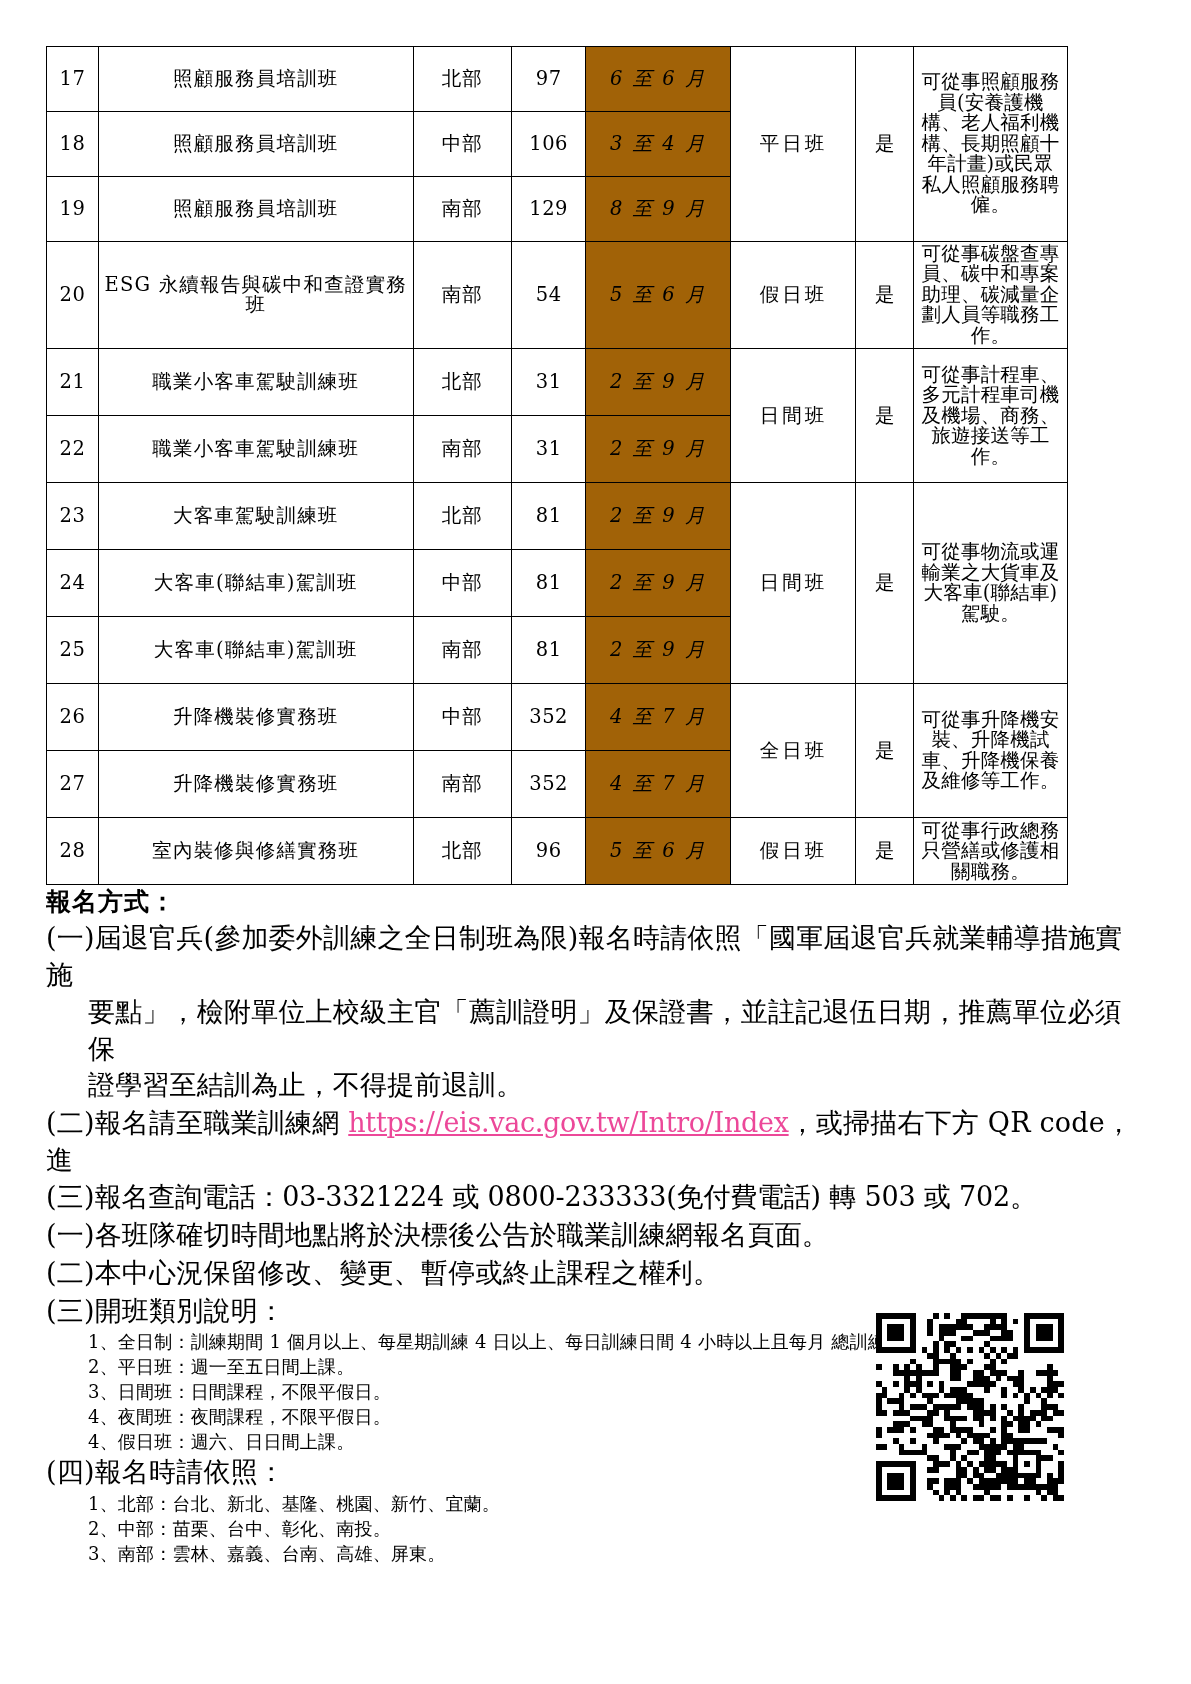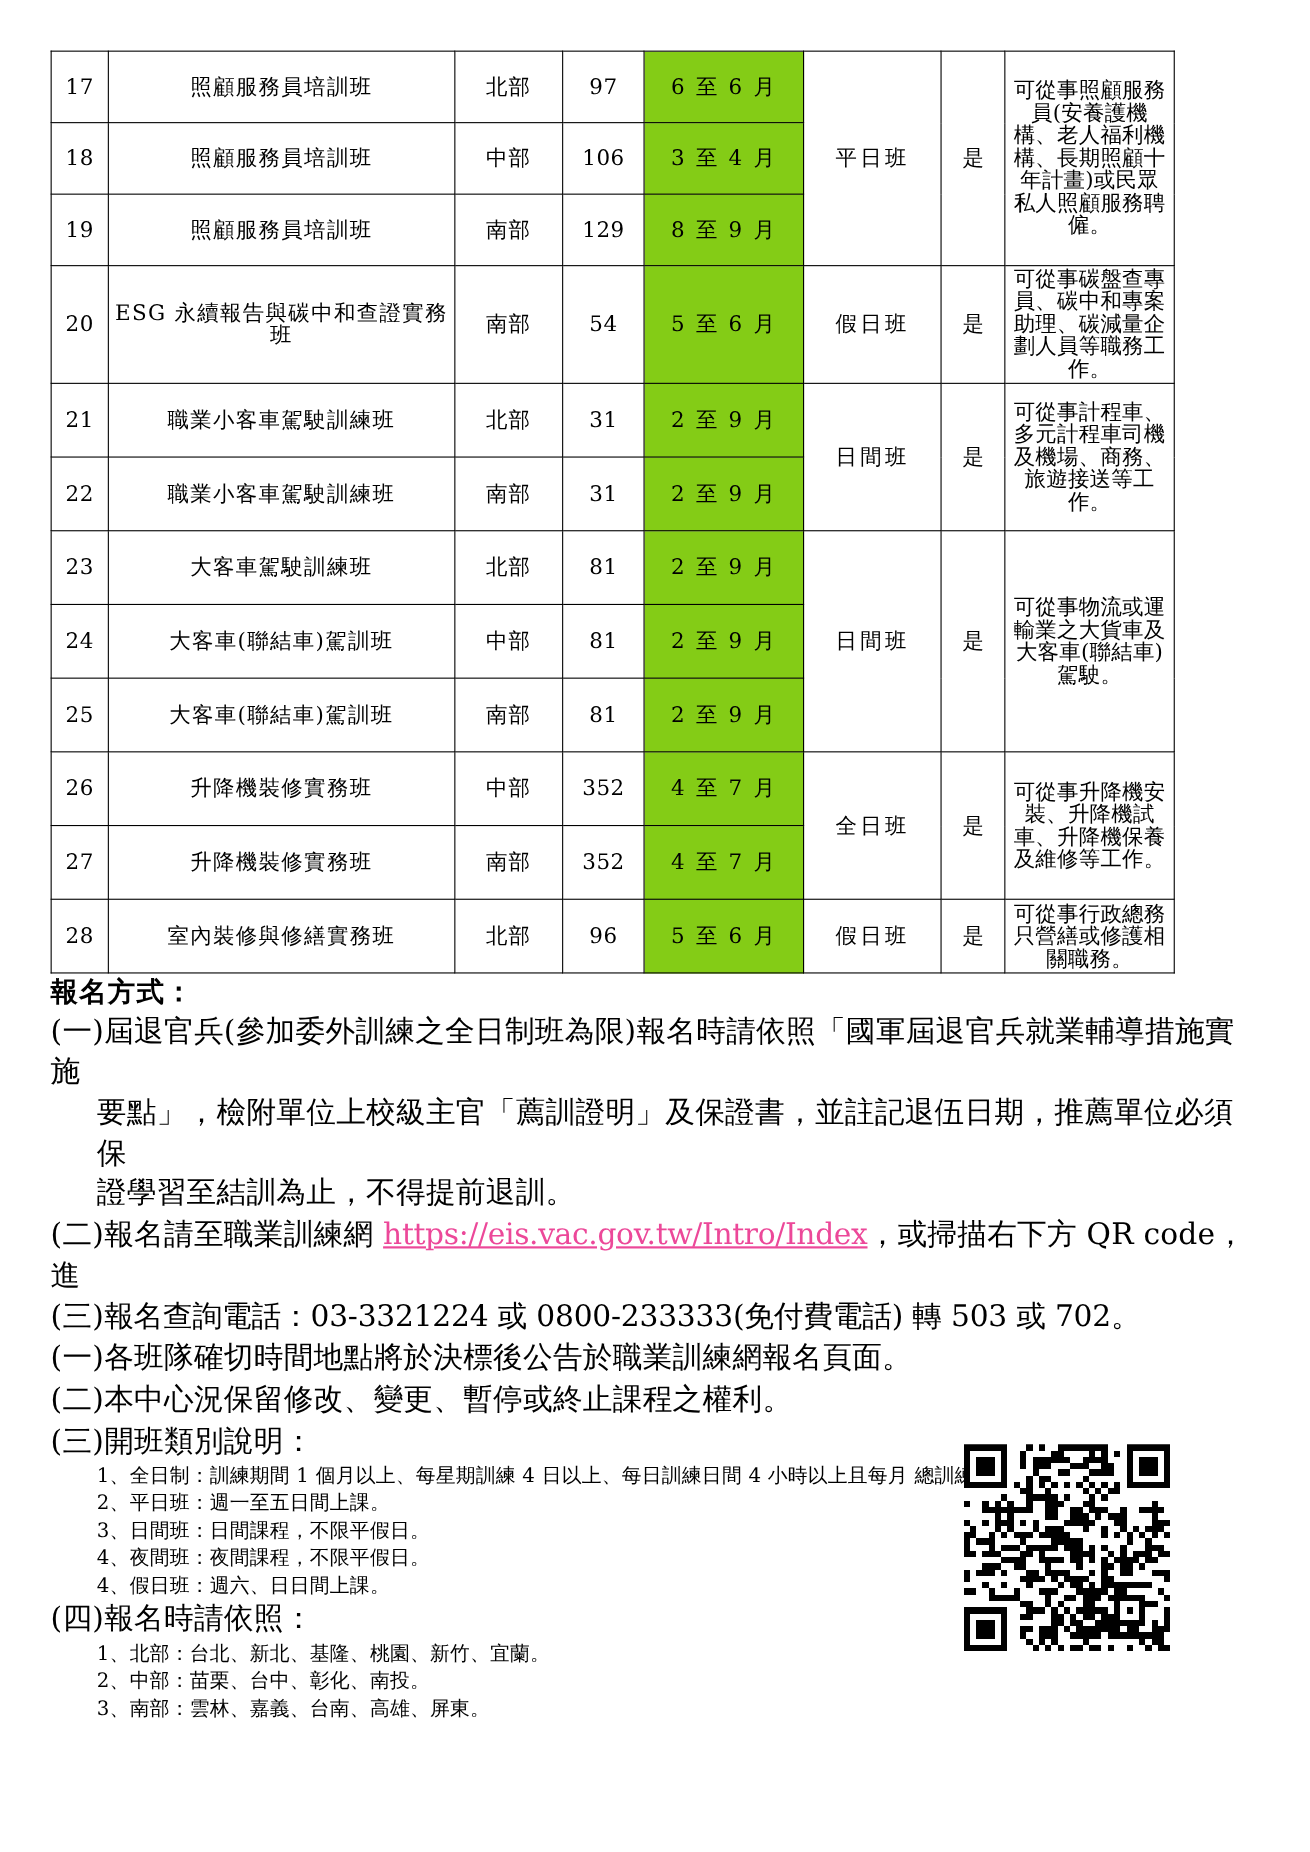--- a/index.html
+++ b/index.html
@@ -46,21 +46,21 @@
   col.c-num    { width: 67px;  }
   col.c-month  { width: 131px; }
   col.c-type   { width: 113px; }
   col.c-yes    { width: 52px;  }
   col.c-desc   { width: 139px; }
 
   td.no     { font-size: 22px; letter-spacing: 0.5px; }
   td.name   { text-align: left; padding-left: 13px; font-size: 20px; letter-spacing: 1.2px; line-height: 1.4; }
   td.area   { font-size: 20px; letter-spacing: 1px; }
   td.num    { font-size: 21px; letter-spacing: 0.5px; }
-  td.month  { background: #84cc16; font-size: 20px; letter-spacing: 2px; }
+  td.month  { background: #a16207; font-size: 20px; letter-spacing: 2px; font-style: italic; }
   td.type   { font-size: 20px; letter-spacing: 3px; }
   td.yes    { font-size: 20px; }
   td.desc   {
     text-align: left;
     font-size: 17px;
     line-height: 1.43;
     letter-spacing: 0.2px;
     padding: 5px 5px 5px 6px;
     vertical-align: middle;
   }

